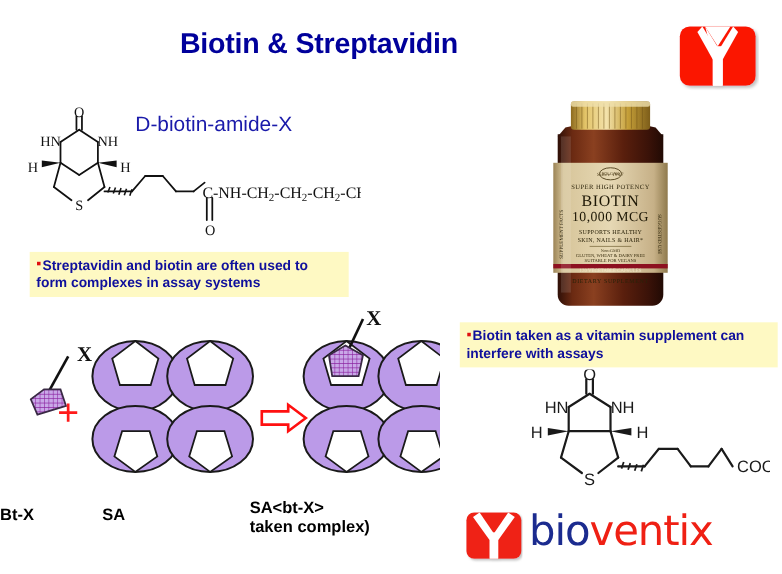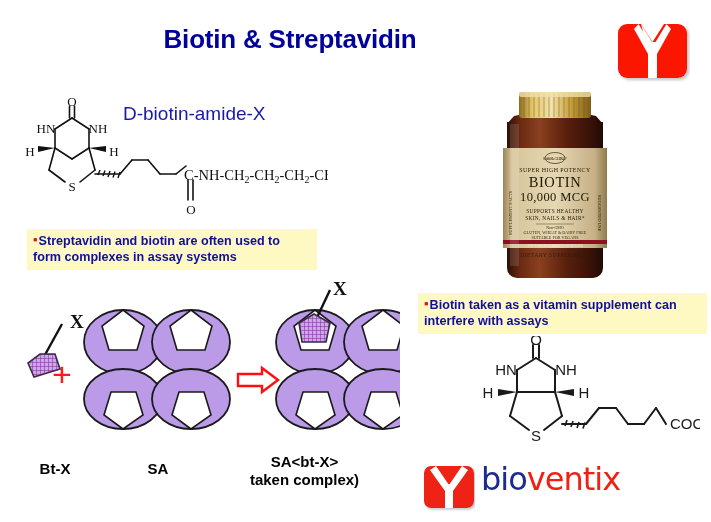--- a/index.html
+++ b/index.html
@@ -51,31 +51,31 @@
 
   
   #bottle{left:494px;top:88px;width:122px;height:192px;}
 
   
   #reaction{left:0px;top:282px;width:400px;height:170px;}
 
   
   .blabel{
     font-size:15px;font-weight:bold;color:#000000;line-height:18px;
-    text-align:center;font-family:"Liberation Sans",sans-serif;
+    font-family:"Liberation Sans",sans-serif;
   }
   #label-btx{left:0px;top:460px;width:110px;}
   #label-sa{left:93px;top:460px;width:130px;}
   #label-sabtx{left:227px;top:453px;width:155px;}
 
   
   #bioventix{left:423px;top:462px;width:265px;height:52px;}
   #bv-text{
     position:absolute;left:58px;top:-2px;
-    font-size:32px;font-weight:normal;letter-spacing:-1px;
+    font-size:38px;font-weight:normal;letter-spacing:-1px;
     font-family:"DejaVu Sans",sans-serif;
   }
   #bv-bio{color:#1b2b8f;}
   #bv-ventix{color:#ef2014;}
 </style>
 </head>
 <body>
 
 <div class="abs" id="slide-title">Biotin &amp; Streptavidin</div>
 

